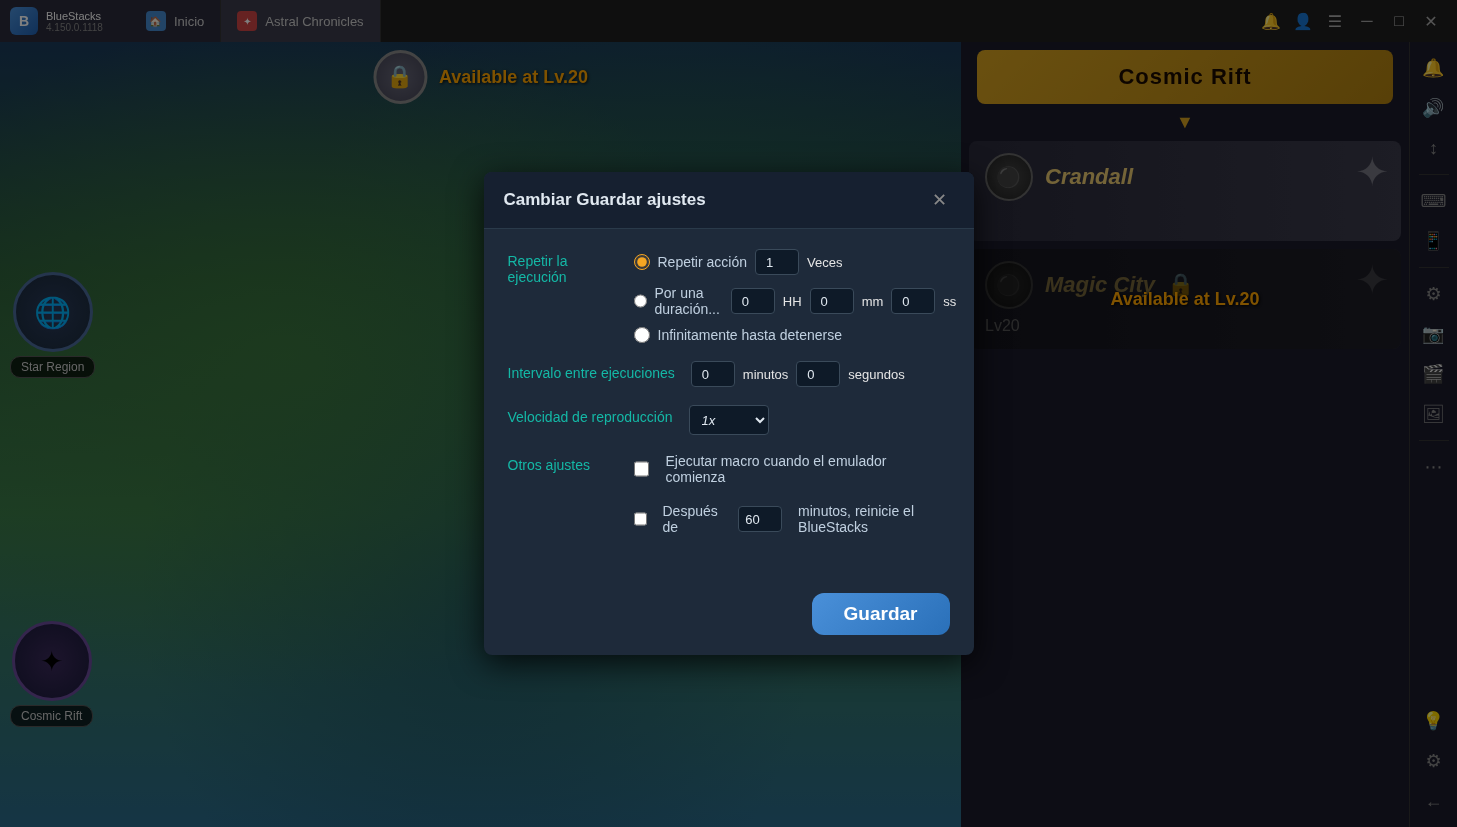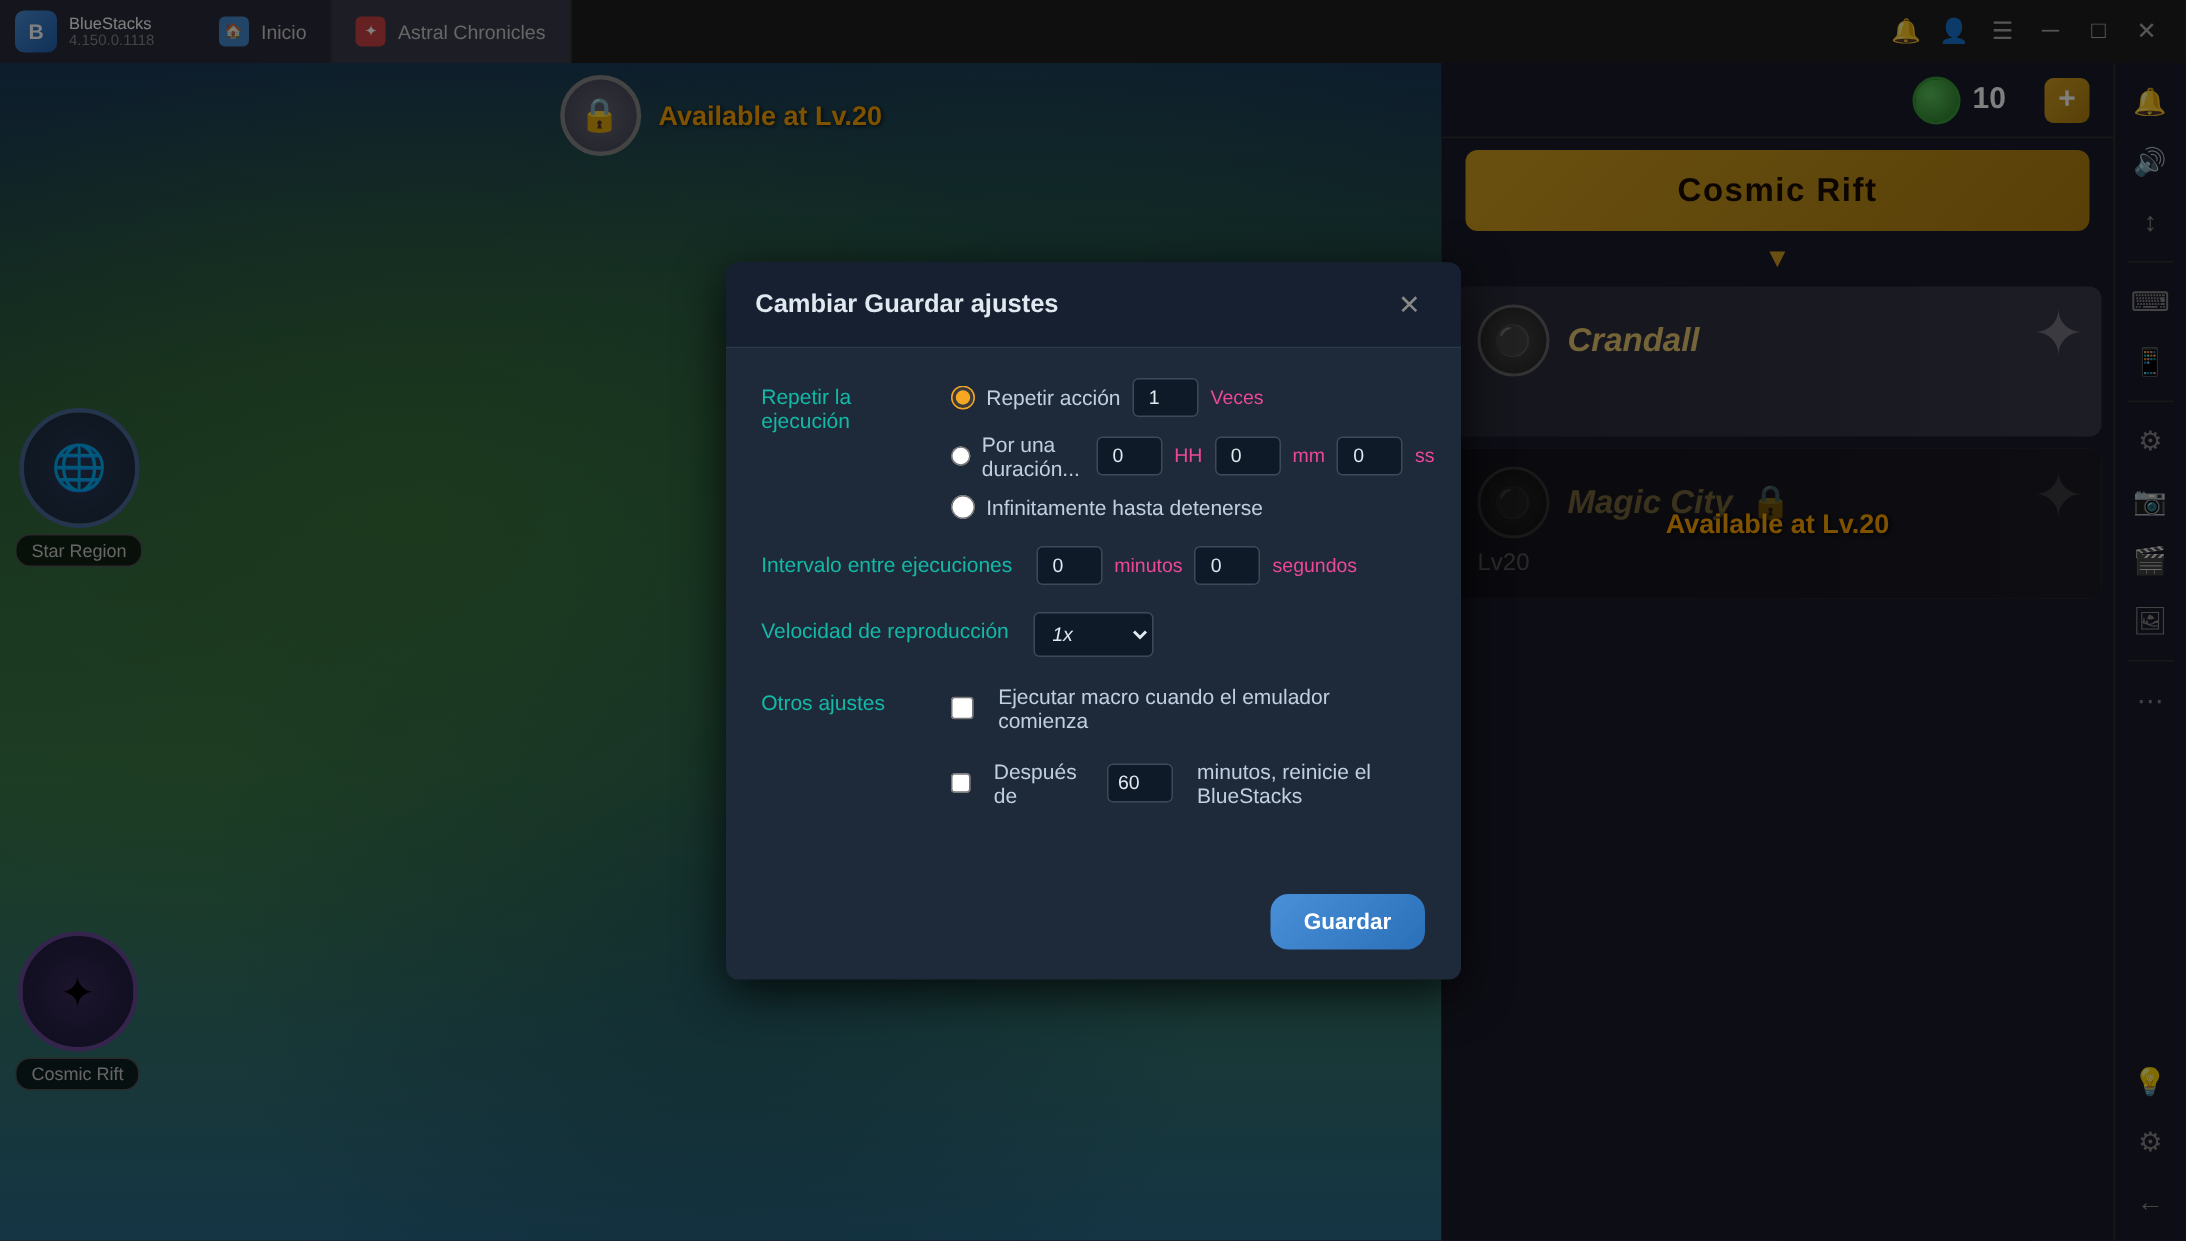--- a/index.html
+++ b/index.html
@@ -446,21 +446,21 @@
       height: 26px;
       background: #0e1a28;
       border: 1px solid #3a4a5a;
       border-radius: 4px;
       color: #e0e8f0;
       font-size: 13px;
       text-align: center;
       outline: none;
     }
     .unit-label {
-      color: #ec4899;
+      color: #e5e5e5;
       font-size: 13px;
     }
     .speed-select {
       height: 30px;
       background: #0e1a28;
       border: 1px solid #3a4a5a;
       border-radius: 4px;
       color: #e0e8f0;
       font-size: 13px;
       padding: 0 8px;
@@ -486,23 +486,23 @@
     }
     .dialog-footer {
       padding: 12px 24px 20px;
       display: flex;
       justify-content: flex-end;
     }
     .save-btn {
       background: linear-gradient(135deg, #4a90d9, #2a70b9);
       border: none;
       border-radius: 12px;
-      padding: 10px 22px;
+      padding: 10px 32px;
       color: white;
-      font-size: 15px;
+      font-size: 19px;
       font-weight: 600;
       cursor: pointer;
     }
   </style>
 </head>
 <body>
 
 <div class="title-bar">
   <div class="title-bar-left">
     <div class="bluestacks-logo">
@@ -551,27 +551,20 @@
     <div class="cosmic-rift-left">
       <div class="rift-circle">
         <div class="rift-icon">✦</div>
       </div>
       <div class="region-label">Cosmic Rift</div>
     </div>
   </div>
 
   <div class="right-panel">
 
-    <div class="currency-bar">
-      <div class="gem-container">
-        <div class="gem-icon"></div>
-        <span class="gem-count">10</span>
-        <div class="gem-add">+</div>
-      </div>
-    </div>
 
     <button class="cosmic-rift-btn">Cosmic  Rift</button>
     <div class="cosmic-arrow">▼</div>
 
     <div class="character-cards">
 
       <div class="char-card">
         <div class="char-card-top">
           <div class="char-portrait">⚫</div>
           <span class="char-name">Crandall</span>

